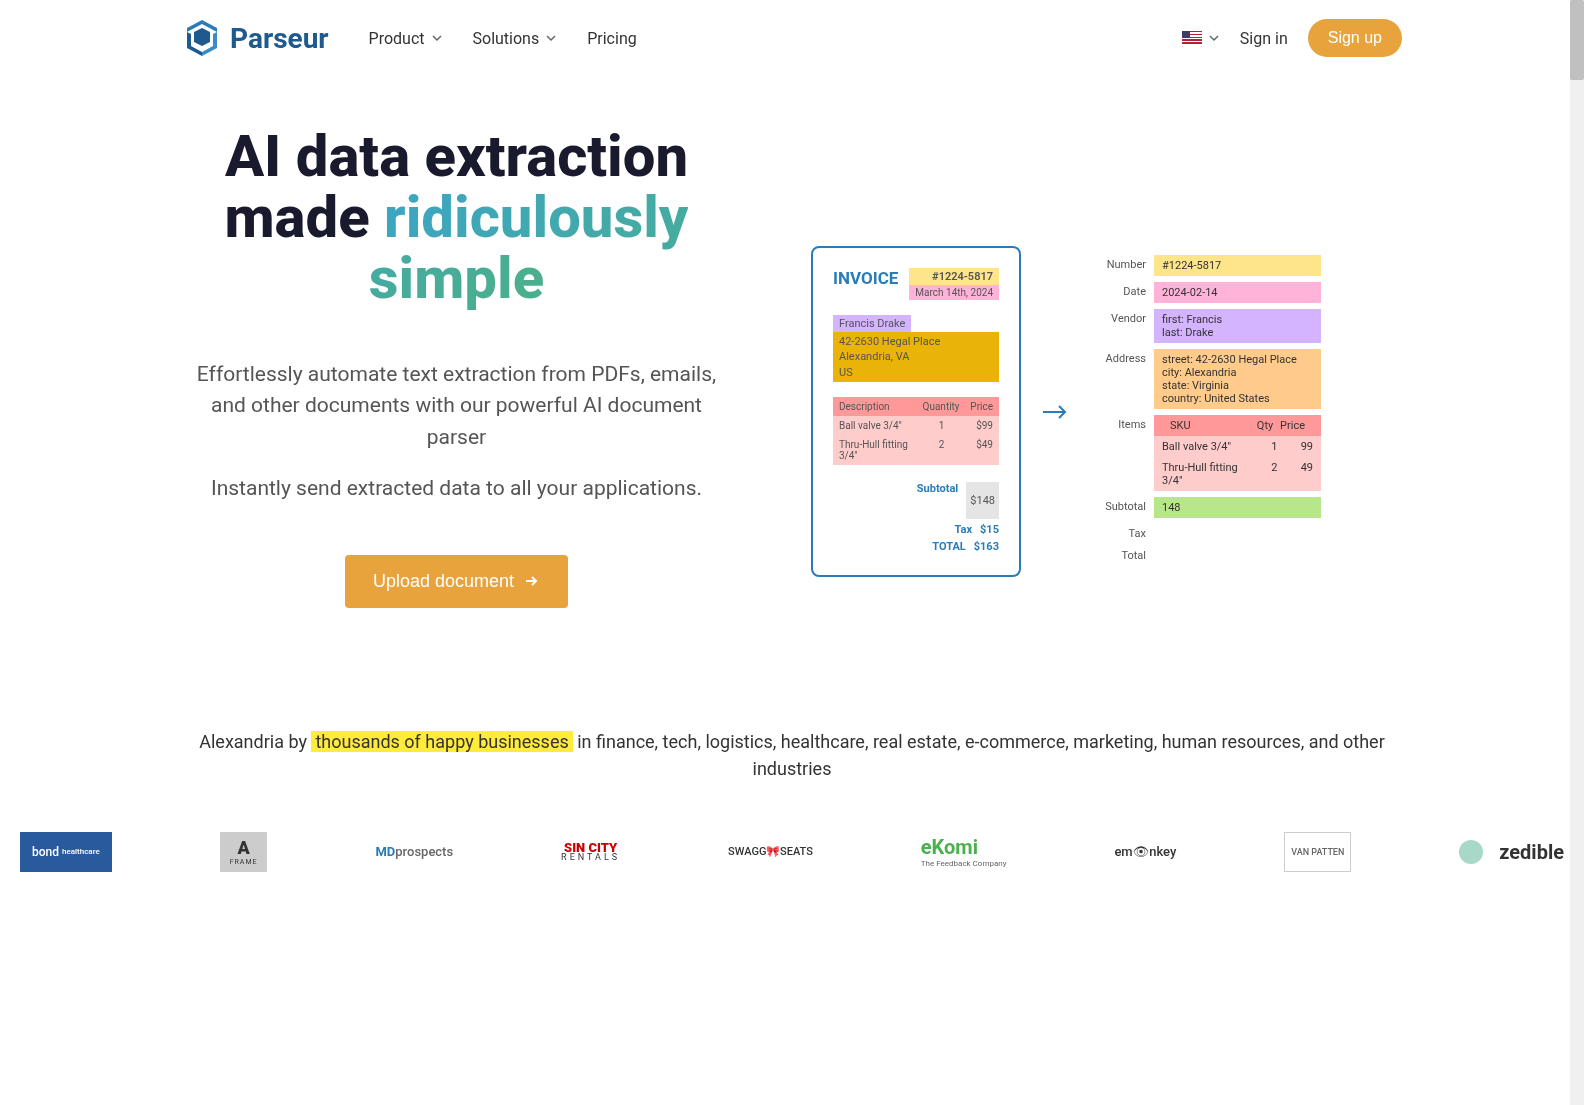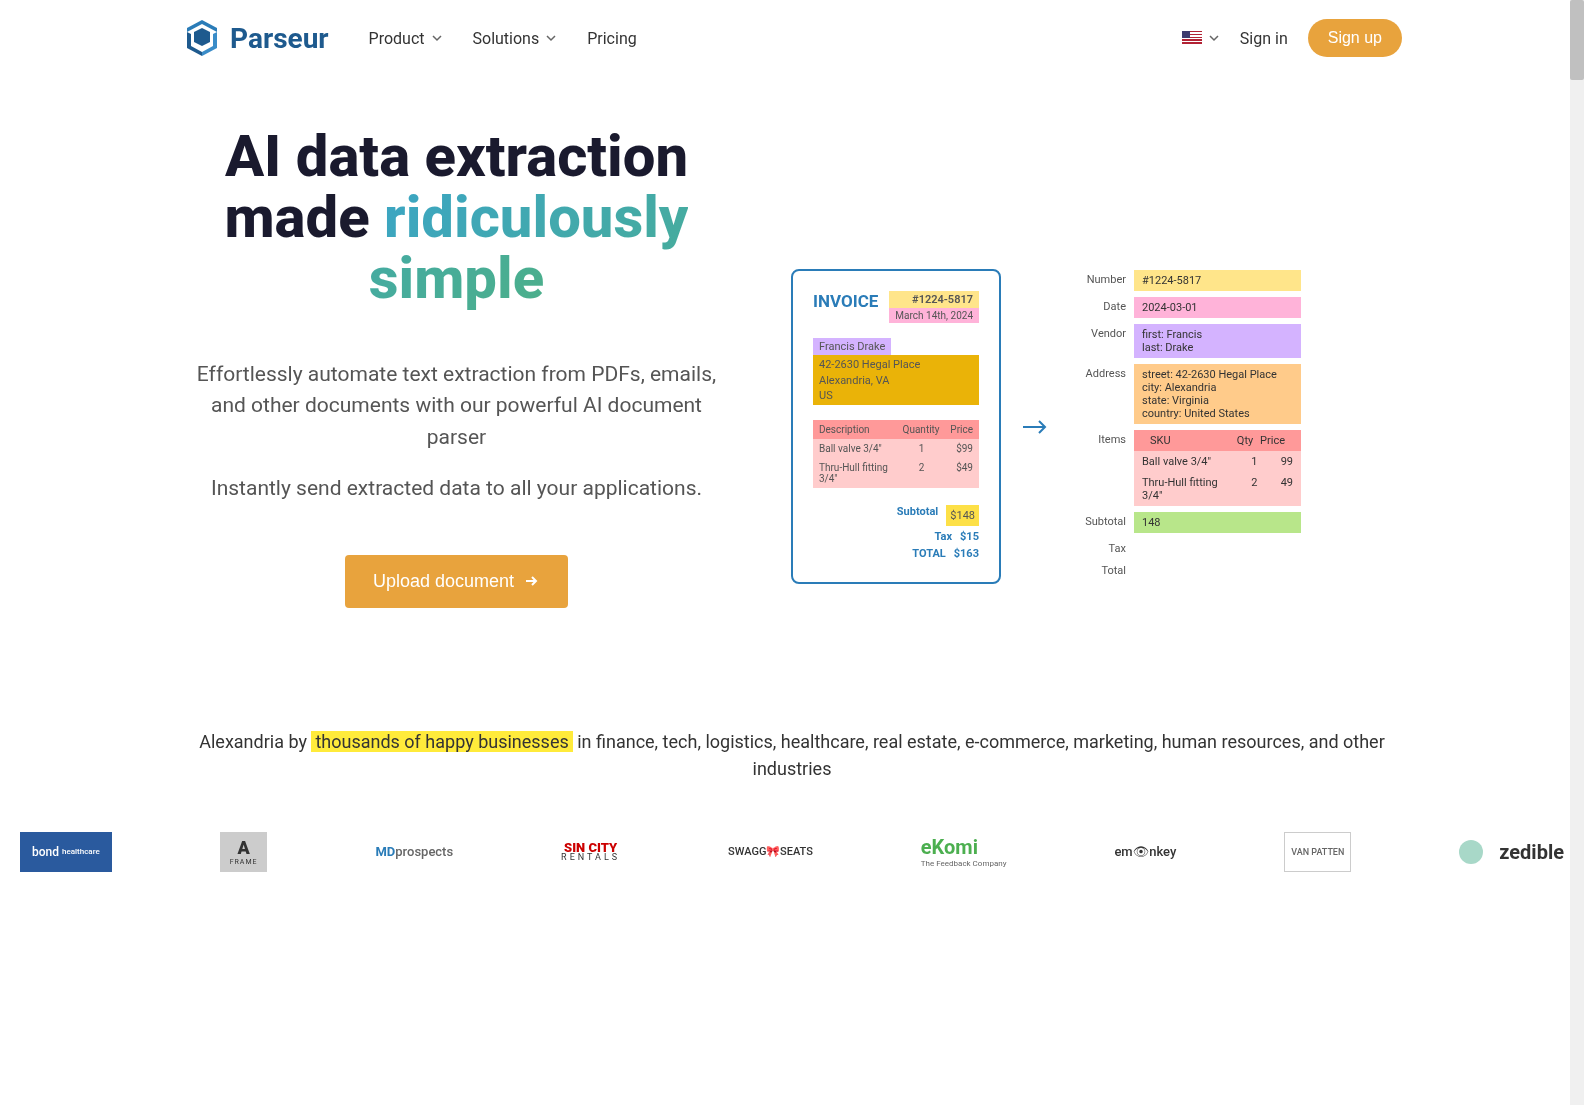--- a/index.html
+++ b/index.html
@@ -116,22 +116,22 @@
     }
     
     .chevron-down {
       width: 12px;
       height: 12px;
     }
     
     
     .hero {
       display: flex;
-      align-items: center;
-      gap: 60px;
+      align-items: flex-start;
+      gap: 80px;
       padding: 50px 0 80px;
     }
     
     .hero-left {
       flex: 0 0 45%;
       text-align: center;
     }
     
     .hero-title {
       font-size: 58px;
@@ -277,22 +277,22 @@
       padding: 2px 0;
       font-size: 11px;
     }
     
     .total-label {
       color: #2a7cb8;
       font-weight: 700;
     }
     
     .subtotal-val {
-      background: #fde047;
-      padding: 4px 4px;
+      background: #e5e5e5;
+      padding: 12px 4px;
       color: #555;
     }
     
     .arrow-between {
       width: 30px;
       color: #2a7cb8;
     }
     
     .extracted-box {
       width: 230px;
@@ -592,21 +592,21 @@
         <path d="M2 10 L24 10 M18 4 L24 10 L18 16" stroke="#2a7cb8" stroke-width="2" fill="none"></path>
       </svg>
 
       <div class="extracted-box">
         <div class="extracted-row">
           <span class="extracted-label">Number</span>
           <span class="extracted-value bg-yellow">#1224-5817</span>
         </div>
         <div class="extracted-row">
           <span class="extracted-label">Date</span>
-          <span class="extracted-value bg-pink">2024-03-01</span>
+          <span class="extracted-value bg-pink">2024-02-14</span>
         </div>
         <div class="extracted-row">
           <span class="extracted-label">Vendor</span>
           <div class="extracted-value bg-purple">
             <div>first: Francis</div>
             <div>last: Drake</div>
           </div>
         </div>
         <div class="extracted-row">
           <span class="extracted-label">Address</span>

